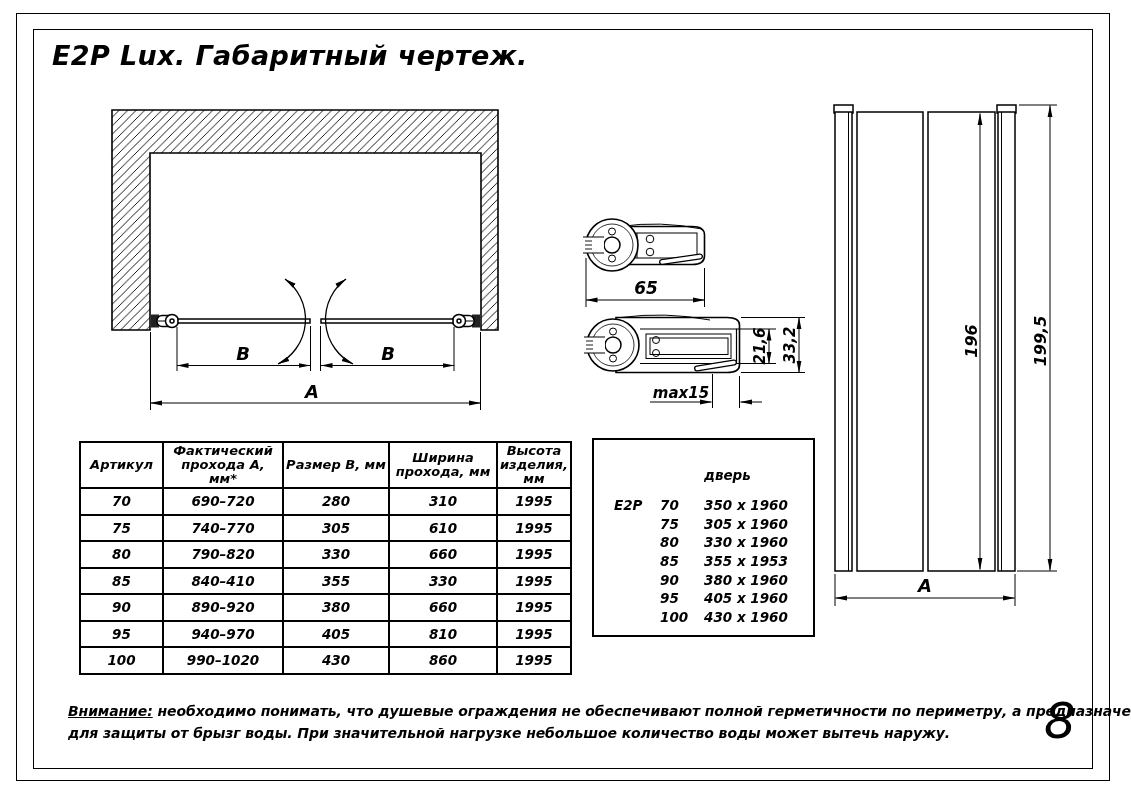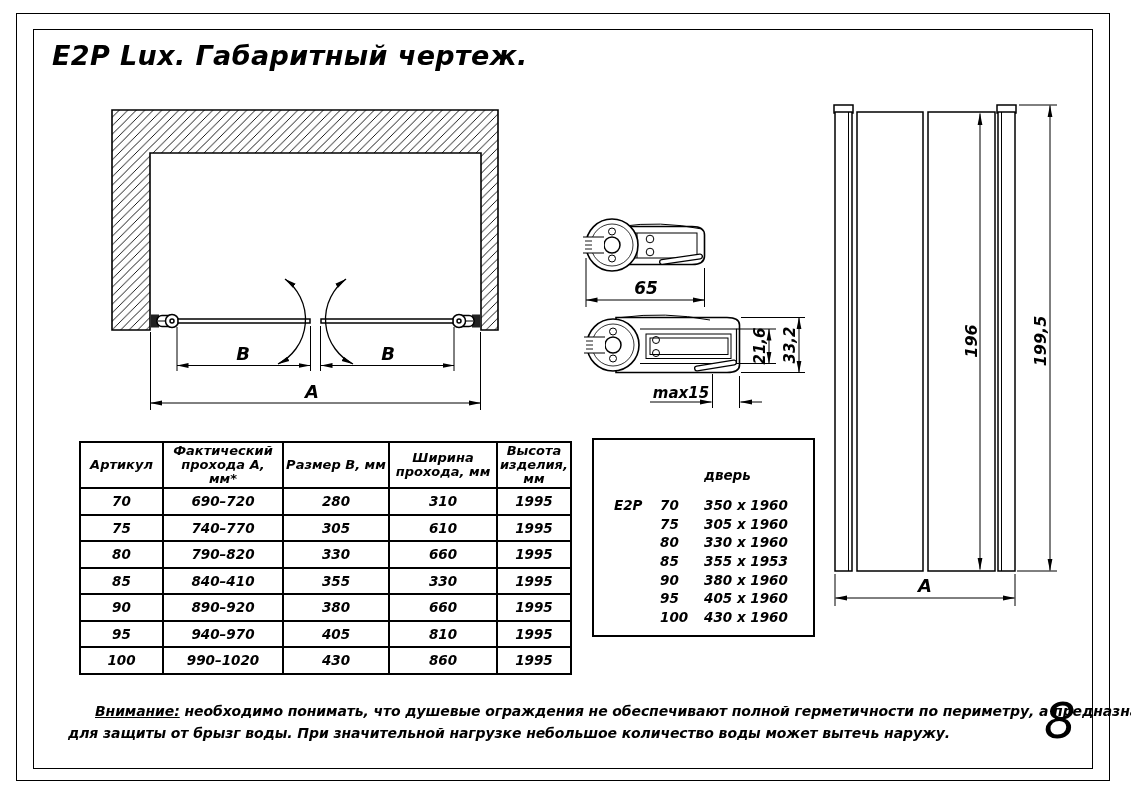--- a/index.html
+++ b/index.html
@@ -36,21 +36,21 @@
   .glass-box { position:absolute; left:592px; top:438px; width:223px; height:199px;
     border:2px solid #000; box-sizing:border-box; font-style:italic; font-weight:bold;
     font-size:13.5px; }
   .glass-grid { display:grid; grid-template-columns:46px 44px 1fr;
     grid-template-rows:34px repeat(7, 18.7px); padding:22px 4px 0 20px; }
   .glass-grid > div { line-height:18.7px; }
   .gt-header { grid-column:3; grid-row:1; line-height:26px !important; }
 
   .note { position:absolute; left:68px; top:701px; font-style:italic; font-weight:bold;
     font-size:14px; line-height:21.5px; white-space:nowrap; letter-spacing:-0.1px; }
-  .note .label { text-decoration:underline;margin-left:27px; }
+  .note .label { text-decoration:underline; }
   .pagenum { position:absolute; left:1028px; top:692px; width:64px; text-align:center;
     font-size:50px; font-style:italic; font-weight:500; }
 </style>
 </head>
 <body>
 
 <div class="sheet">
   <div class="frame-outer"></div>
   <div class="frame-inner"></div>
 

